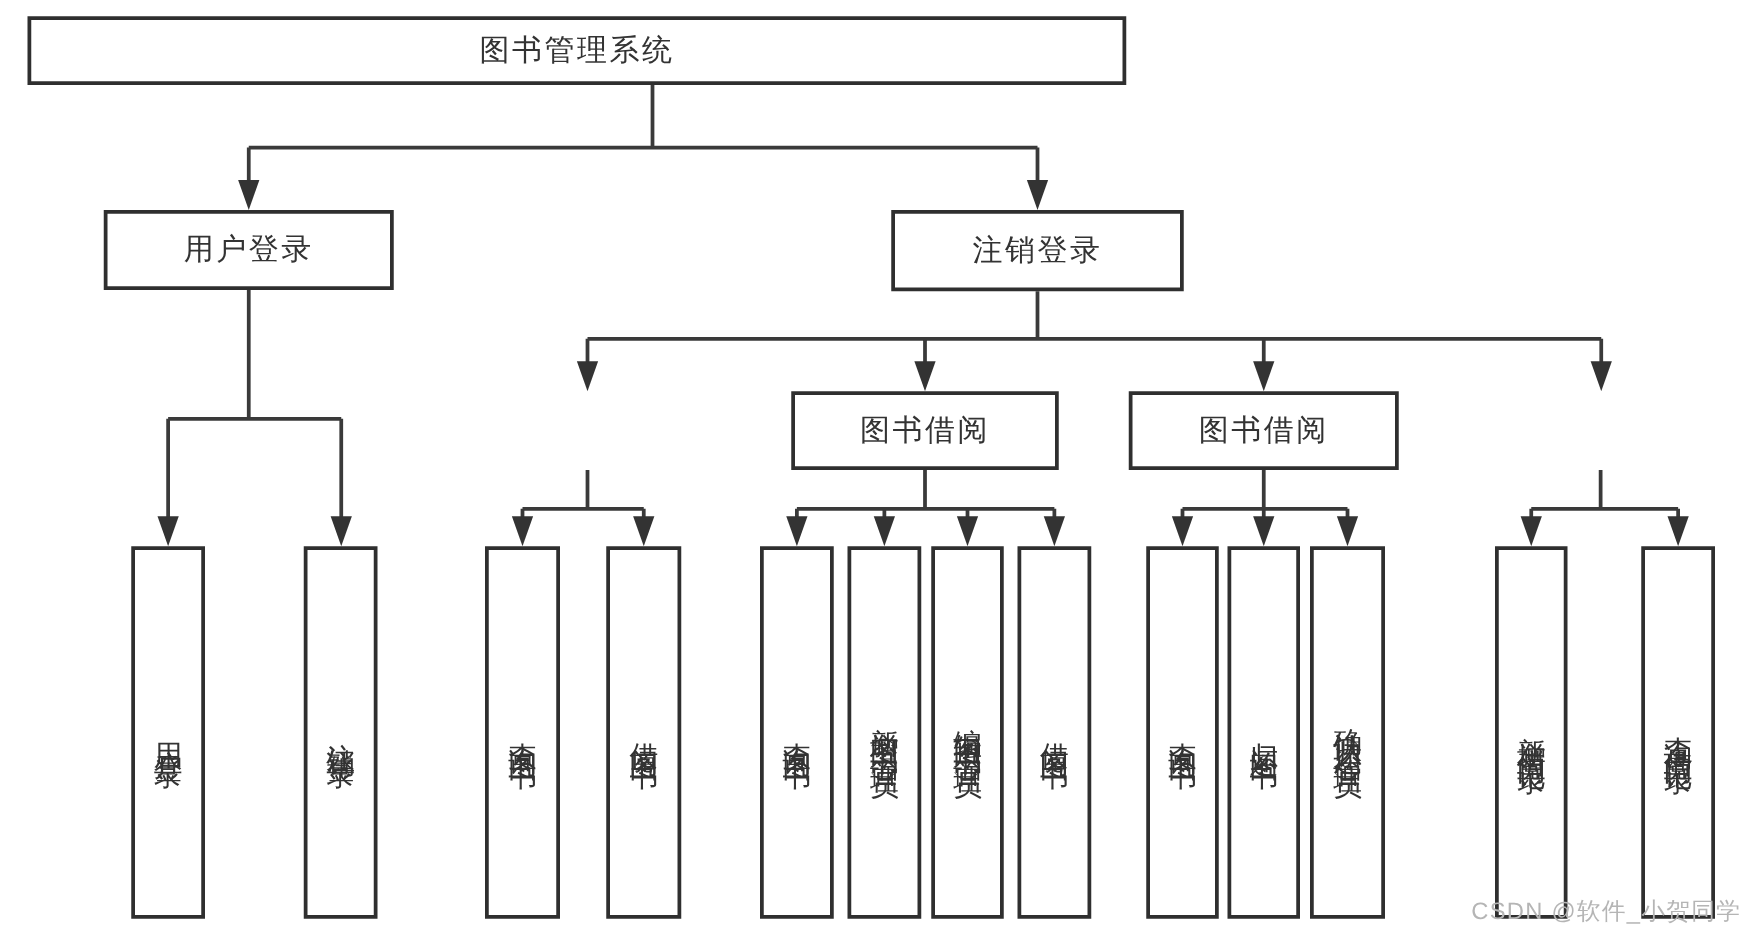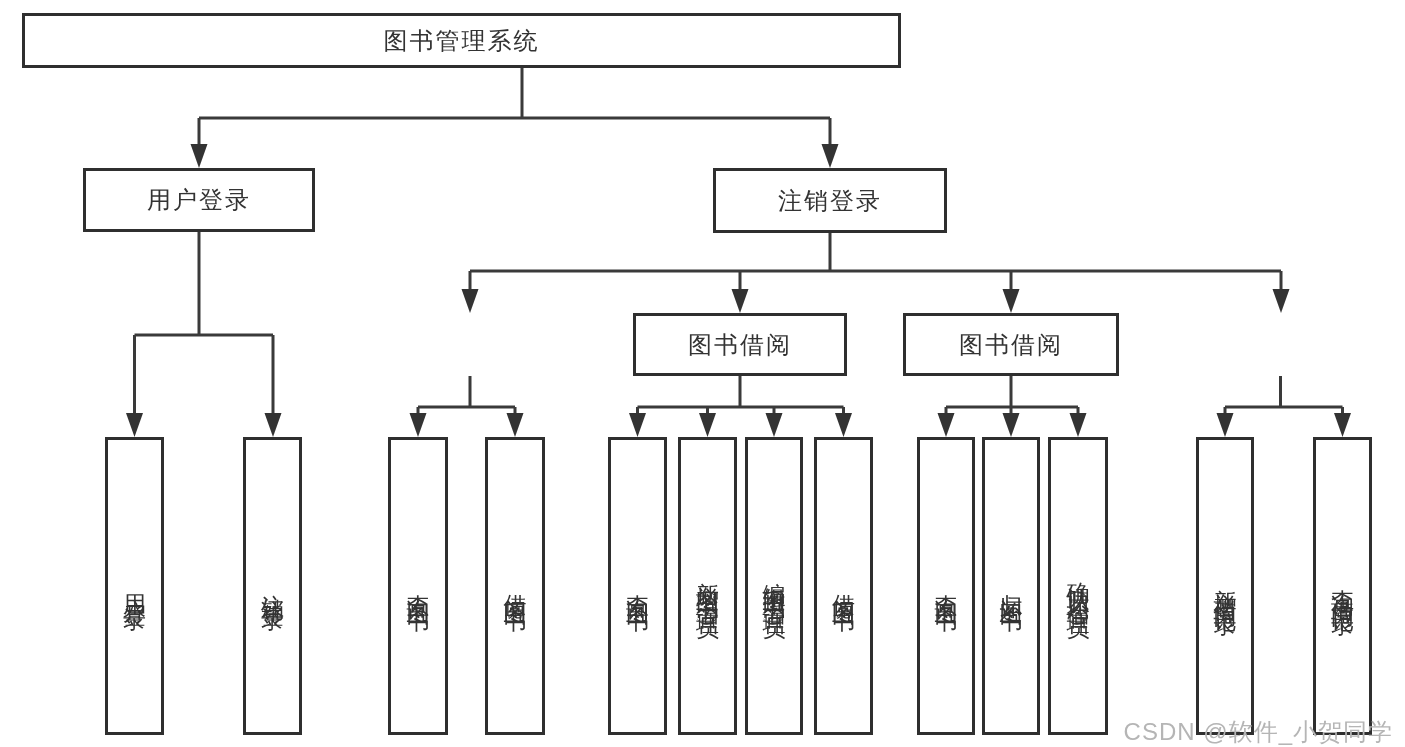--- a/index.html
+++ b/index.html
@@ -34,21 +34,21 @@
     writing-mode: vertical-rl;
     text-orientation: mixed;
     font-size: 23px;
     letter-spacing: 5px;
     padding: 4px 0;
   }
   .watermark {
     position: absolute;
     top: 716px;
     right: 12px;
-    font-size: 24px;
+    font-size: 19px;
     letter-spacing: 1px;
     color: #b5b5b5;
     z-index: 5;
     white-space: nowrap;
   }
 </style>
 </head>
 <body>
 
 <div class="canvas">

